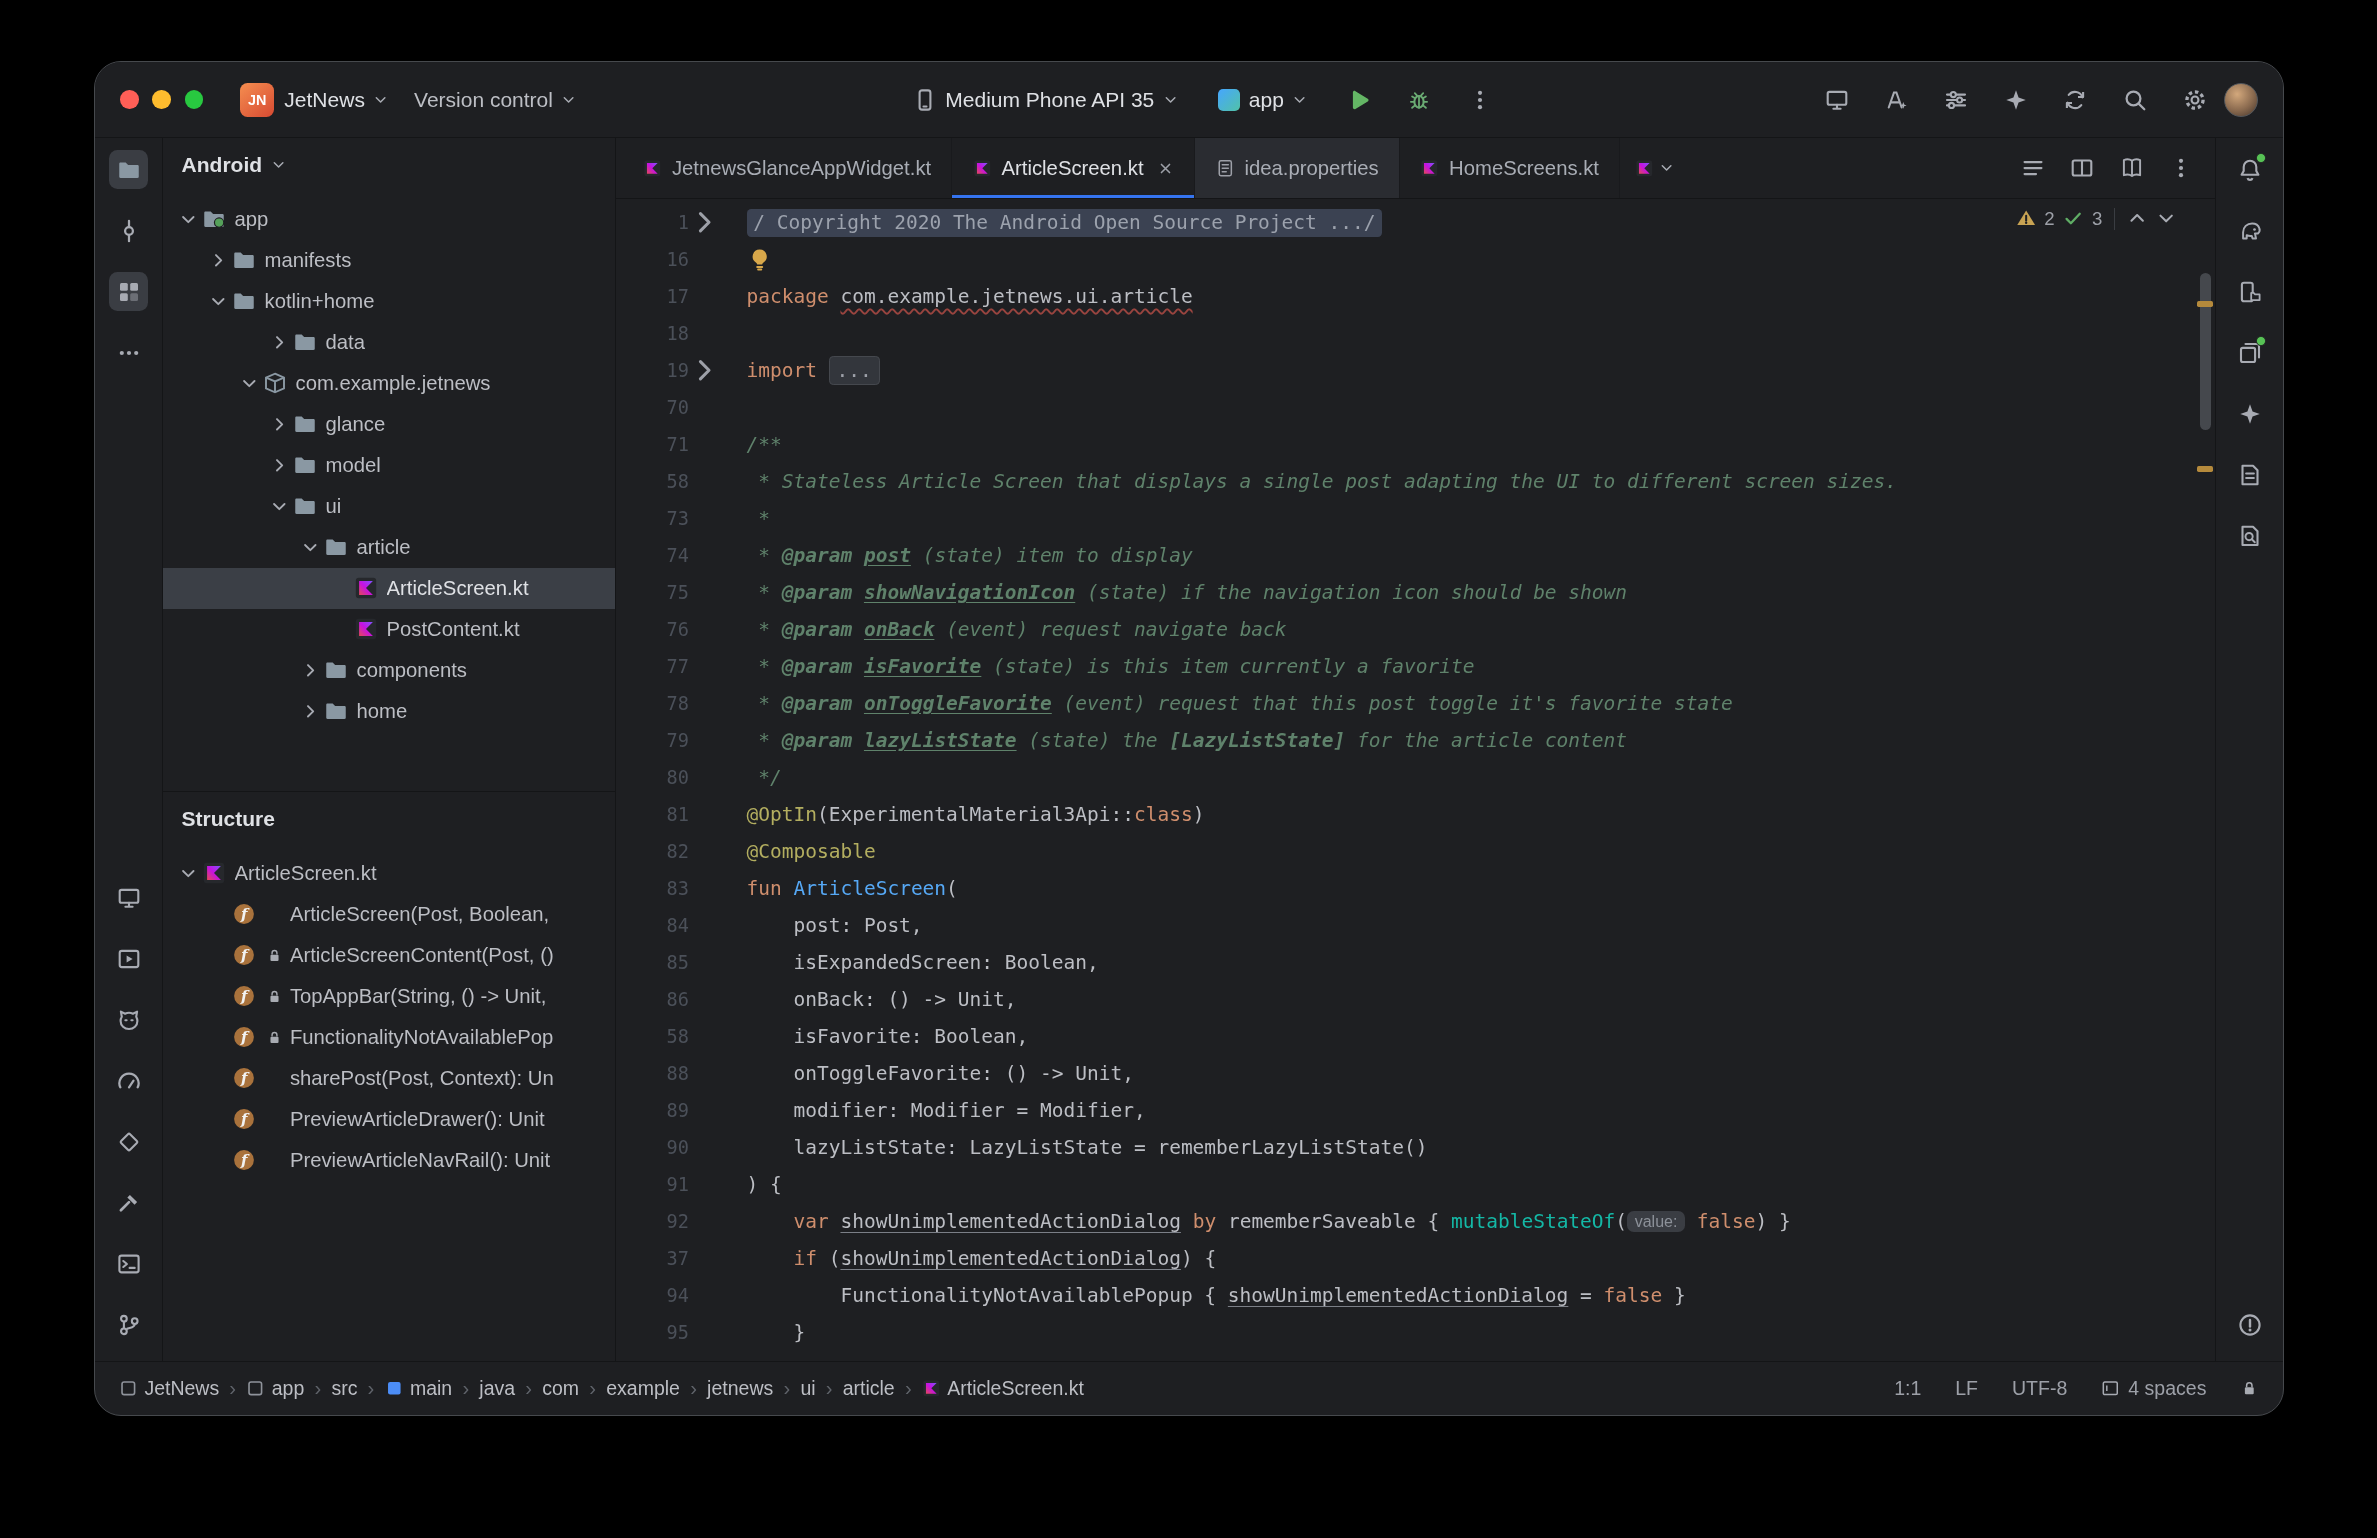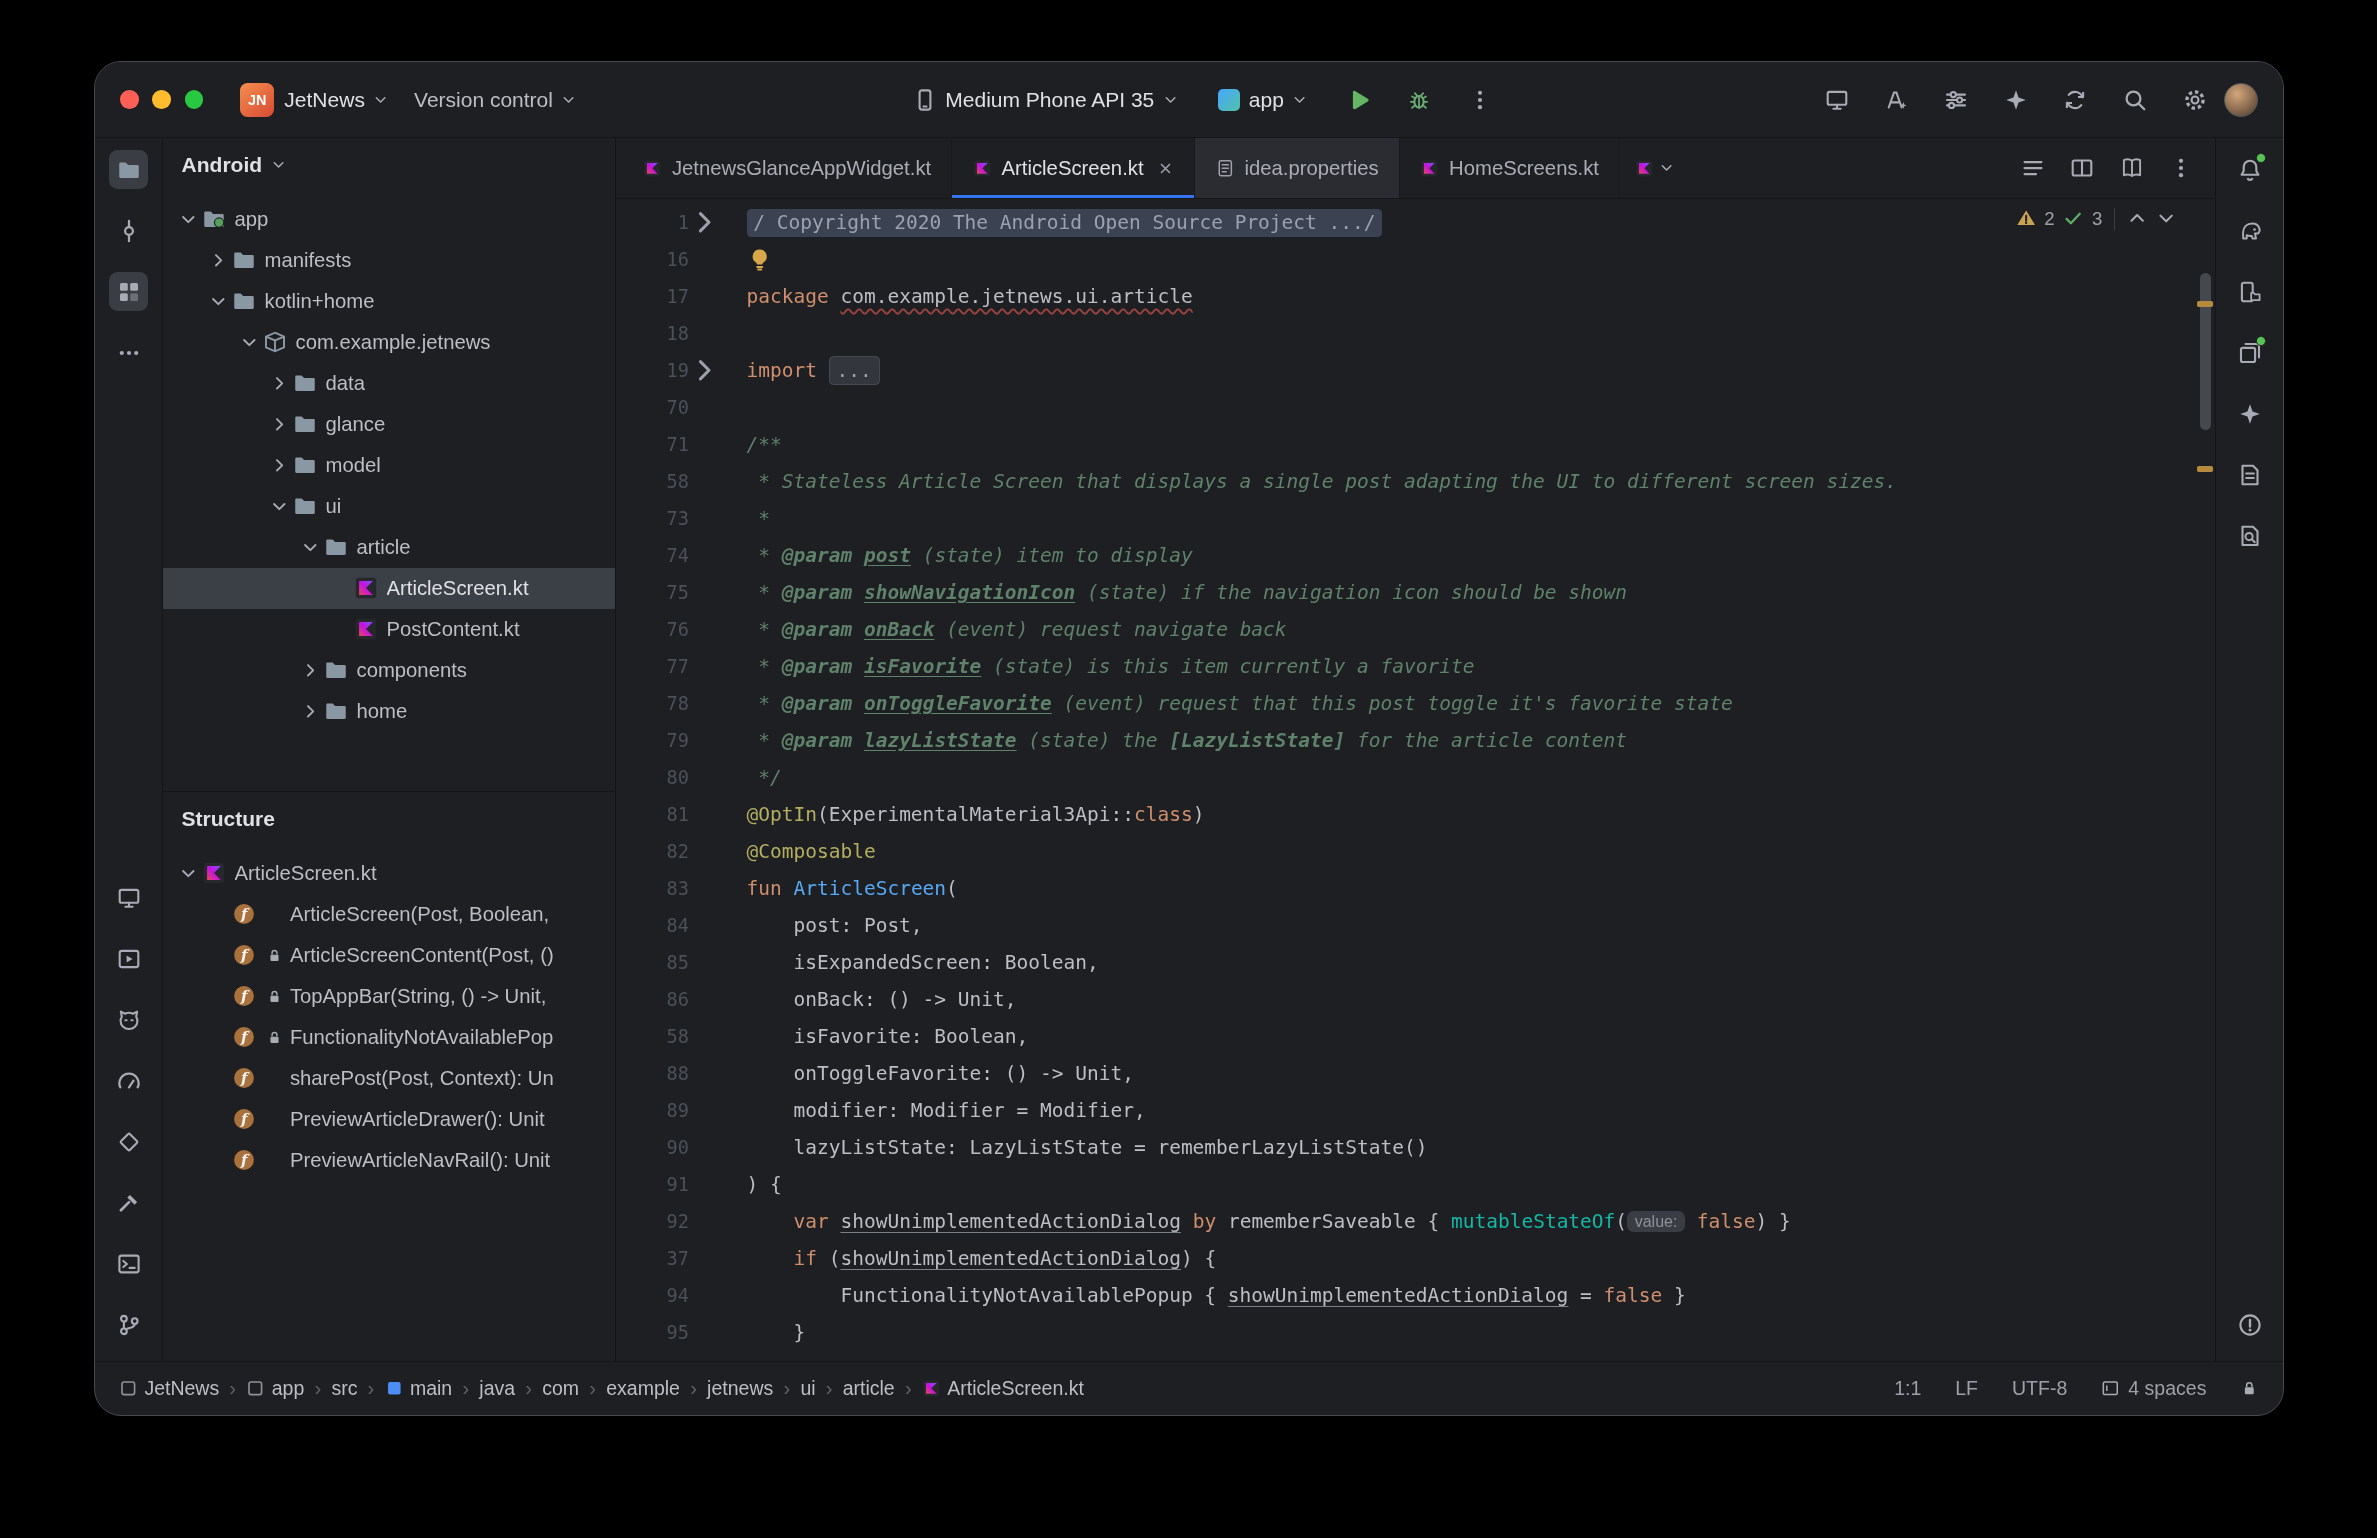--- a/index.html
+++ b/index.html
@@ -404,50 +404,50 @@
                     </svg>
                   </span>
                 </span>
                 <span class="ic ticon">
                   <svg viewBox="0 0 16 16">
                     <path d="M1.5 3.8c0-.5.4-.8.8-.8h3.5l1.6 1.7h6.3c.5 0 .8.4.8.8v7c0 .5-.4.8-.8.8H2.3c-.5 0-.8-.4-.8-.8z" fill="#8a98a3"></path>
                   </svg>
                 </span>
                 <span class="tlabel">kotlin+home</span>
               </div>
+              <div class="trow " style="padding-left:103px">
+                <span class="chev">
+                  <span class="ic ">
+                    <svg viewBox="0 0 16 16">
+                      <path d="M6 3.5L10.5 8 6 12.5" fill="none" stroke="currentColor" stroke-width="1.6" stroke-linecap="round" stroke-linejoin="round"></path>
+                    </svg>
+                  </span>
+                </span>
+                <span class="ic ticon">
+                  <svg viewBox="0 0 16 16">
+                    <path d="M1.5 3.8c0-.5.4-.8.8-.8h3.5l1.6 1.7h6.3c.5 0 .8.4.8.8v7c0 .5-.4.8-.8.8H2.3c-.5 0-.8-.4-.8-.8z" fill="#8a98a3"></path>
+                  </svg>
+                </span>
+                <span class="tlabel">data</span>
+              </div>
               <div class="trow " style="padding-left:73px">
                 <span class="chev">
                   <span class="ic ">
                     <svg viewBox="0 0 16 16">
                       <path d="M3.5 6l4.5 4.5L12.5 6" fill="none" stroke="currentColor" stroke-width="1.6" stroke-linecap="round" stroke-linejoin="round"></path>
                     </svg>
                   </span>
                 </span>
                 <span class="ic ticon">
                   <svg viewBox="0 0 16 16">
                     <path d="M8 1.8l6 2.6v7.2l-6 2.6-6-2.6V4.4z" fill="none" stroke="#8a98a3" stroke-width="1.3"></path>
                     <path d="M2 4.4l6 2.6 6-2.6M8 7v7" stroke="#8a98a3" stroke-width="1.3" fill="none"></path>
                   </svg>
                 </span>
                 <span class="tlabel">com.example.jetnews</span>
-              </div>
-              <div class="trow " style="padding-left:103px">
-                <span class="chev">
-                  <span class="ic ">
-                    <svg viewBox="0 0 16 16">
-                      <path d="M6 3.5L10.5 8 6 12.5" fill="none" stroke="currentColor" stroke-width="1.6" stroke-linecap="round" stroke-linejoin="round"></path>
-                    </svg>
-                  </span>
-                </span>
-                <span class="ic ticon">
-                  <svg viewBox="0 0 16 16">
-                    <path d="M1.5 3.8c0-.5.4-.8.8-.8h3.5l1.6 1.7h6.3c.5 0 .8.4.8.8v7c0 .5-.4.8-.8.8H2.3c-.5 0-.8-.4-.8-.8z" fill="#8a98a3"></path>
-                  </svg>
-                </span>
-                <span class="tlabel">data</span>
               </div>
               <div class="trow " style="padding-left:103px">
                 <span class="chev">
                   <span class="ic ">
                     <svg viewBox="0 0 16 16">
                       <path d="M6 3.5L10.5 8 6 12.5" fill="none" stroke="currentColor" stroke-width="1.6" stroke-linecap="round" stroke-linejoin="round"></path>
                     </svg>
                   </span>
                 </span>
                 <span class="ic ticon">

